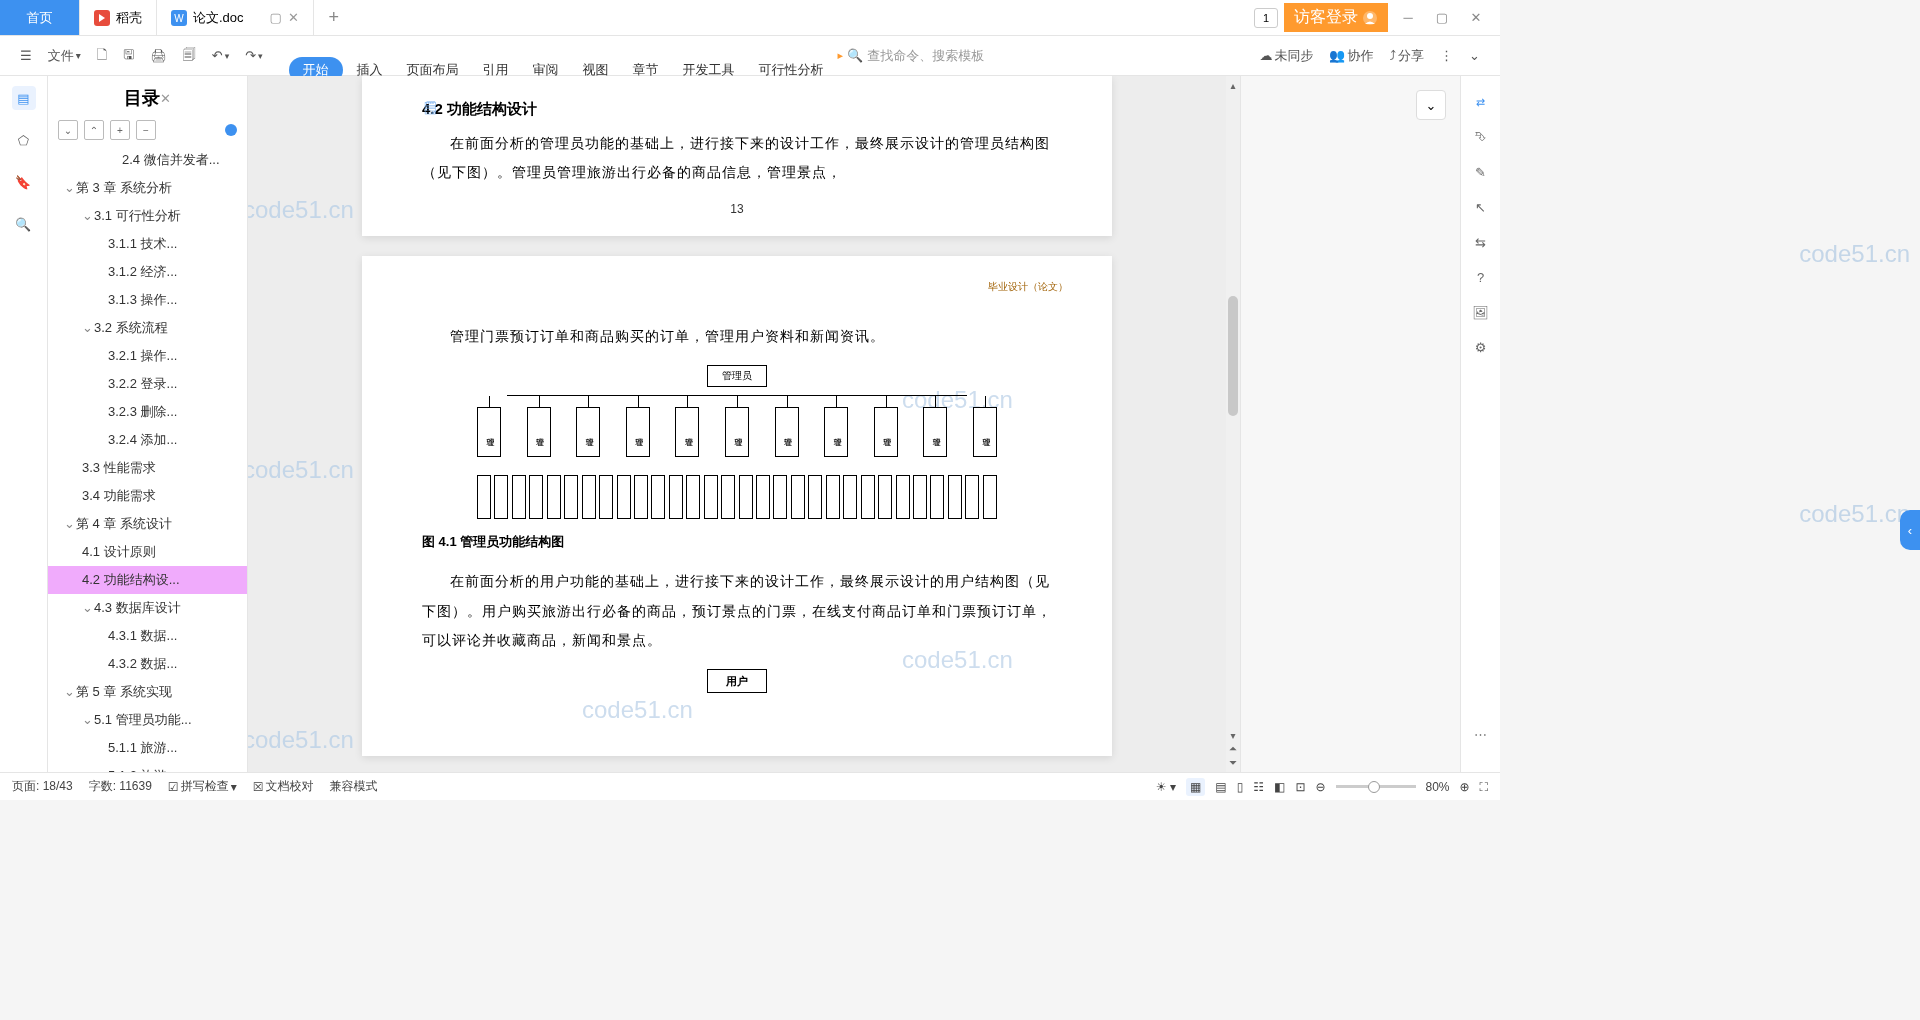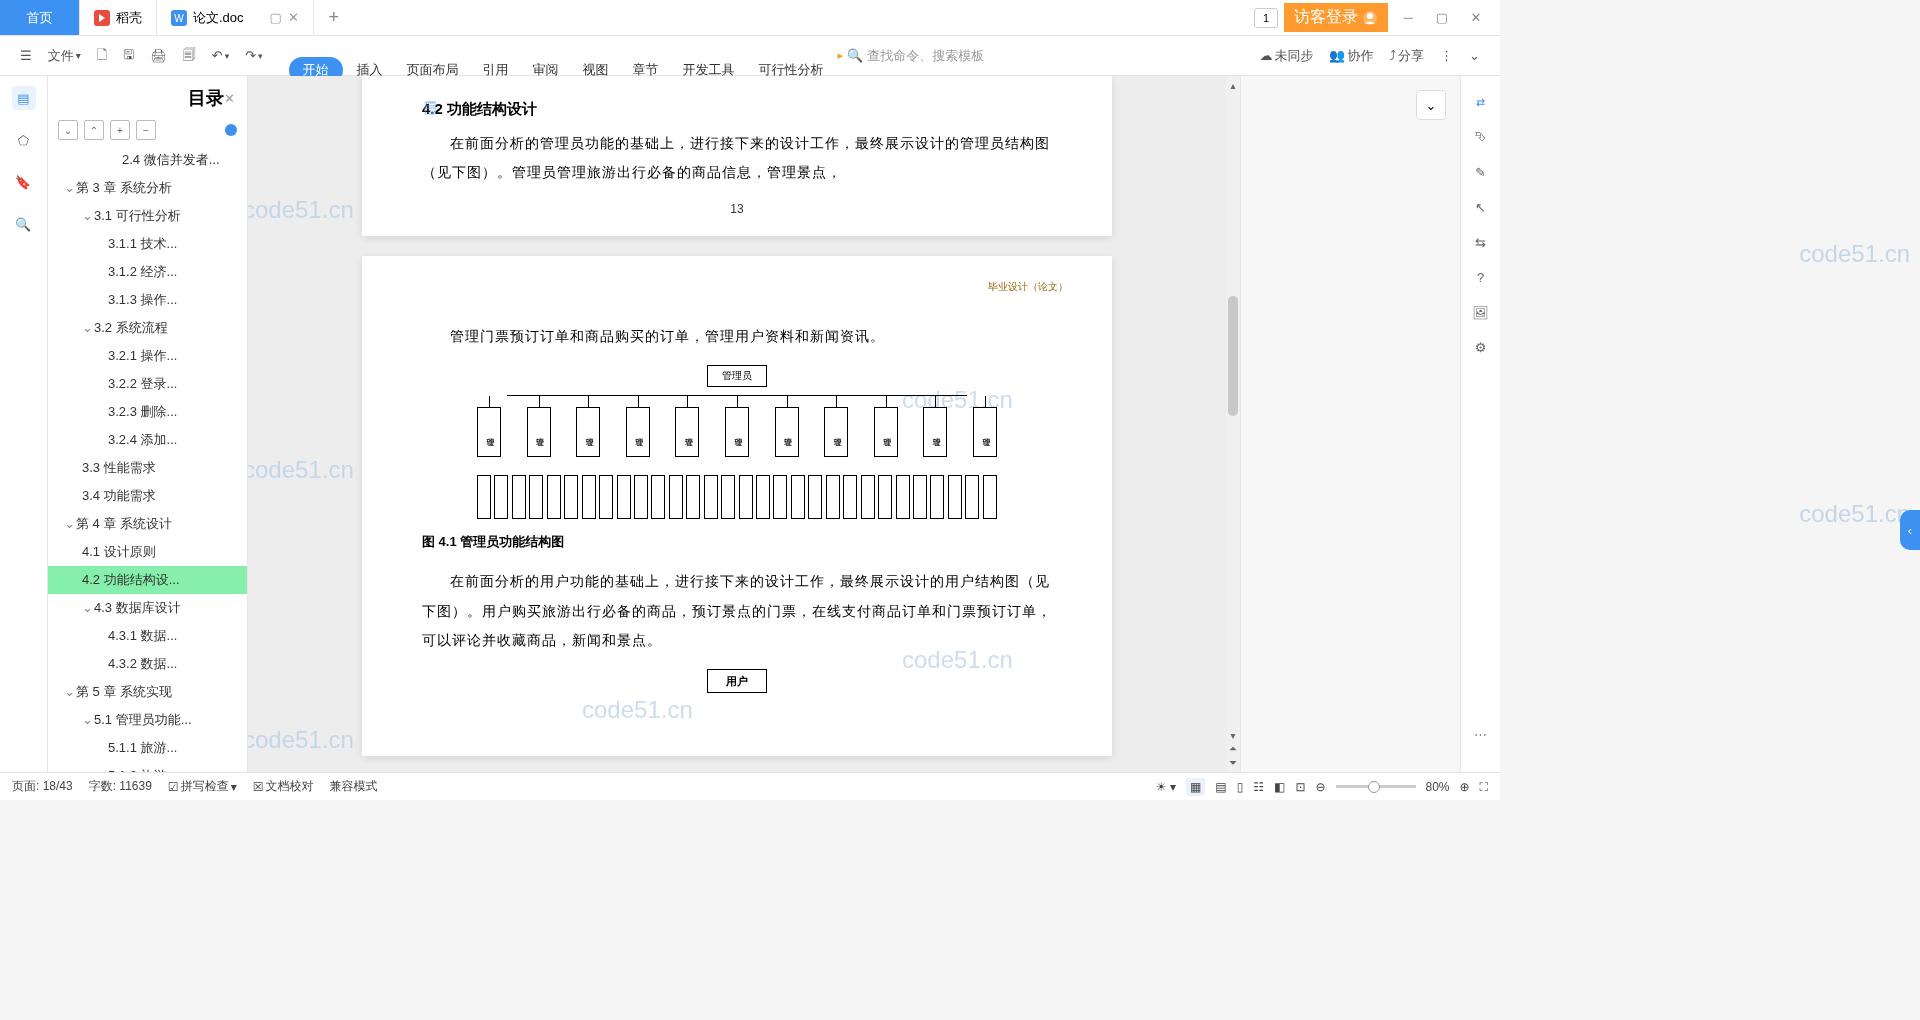--- a/index.html
+++ b/index.html
@@ -24,28 +24,28 @@
 .rb-text-btn.active { background: #3d91f0; color: #fff; border-radius: 14px; padding: 4px 14px; }
 .rb-spacer { flex: 1; }
 .search-box { color: #999; display: flex; align-items: center; gap: 4px; }
 
 
 .main { display: flex; height: calc(100% - 36px - 40px - 28px); }
 .vbar { width: 48px; background: #fff; border-right: 1px solid #e5e5e5; display: flex; flex-direction: column; align-items: center; padding-top: 10px; gap: 18px; color: #666; }
 .vbar-icon { width: 24px; height: 24px; display: flex; align-items: center; justify-content: center; }
 
 .sidebar { width: 200px; background: #fff; border-right: 1px solid #e5e5e5; display: flex; flex-direction: column; }
-.side-head { display: flex; align-items: center; justify-content: flex-end; padding: 10px 12px; }
+.side-head { display: flex; align-items: center; justify-content: center; padding: 10px 12px; }
 .side-title { font-size: 18px; font-weight: 600; }
 .toc-tools { display: flex; gap: 6px; padding: 0 10px 6px; align-items: center; }
 .tool-sq { width: 20px; height: 20px; border: 1px solid #bbb; display: flex; align-items: center; justify-content: center; font-size: 10px; color: #666; border-radius: 2px; }
 .tool-dot { width: 12px; height: 12px; background: #3d91f0; border-radius: 50%; margin-left: auto; }
 .toc { overflow-y: auto; flex: 1; padding-bottom: 10px; }
 .toc-item { padding: 5px 10px 5px 10px; cursor: pointer; white-space: nowrap; overflow: hidden; text-overflow: ellipsis; color: #333; font-size: 13px; }
-.toc-item.active { background: #86efac; }
+.toc-item.active { background: #f0abfc; }
 .chev { display: inline-block; width: 12px; color: #888; }
 .lv1 { padding-left: 16px; } .lv2 { padding-left: 34px; } .lv3 { padding-left: 60px; } .lv4 { padding-left: 74px; }
 
 .doc-area { flex: 1; background: #ededed; position: relative; overflow: hidden; }
 .page { background: #fff; width: 750px; margin: 0 auto; box-shadow: 0 2px 8px rgba(0,0,0,0.1); position: relative; }
 .page1 { margin-top: 0px; padding: 24px 60px 20px; }
 .page1 .h4 { font-weight: bold; font-size: 15px; }
 .page1 p { font-size: 14px; line-height: 2.1; text-indent: 2em; margin-top: 10px; letter-spacing: 1px; }
 .page-num { text-align: center; font-size: 12px; color: #333; margin-top: 14px; }
 .page-ico { position: absolute; left: 60px; top: 24px; color: #6ea9ed; }

